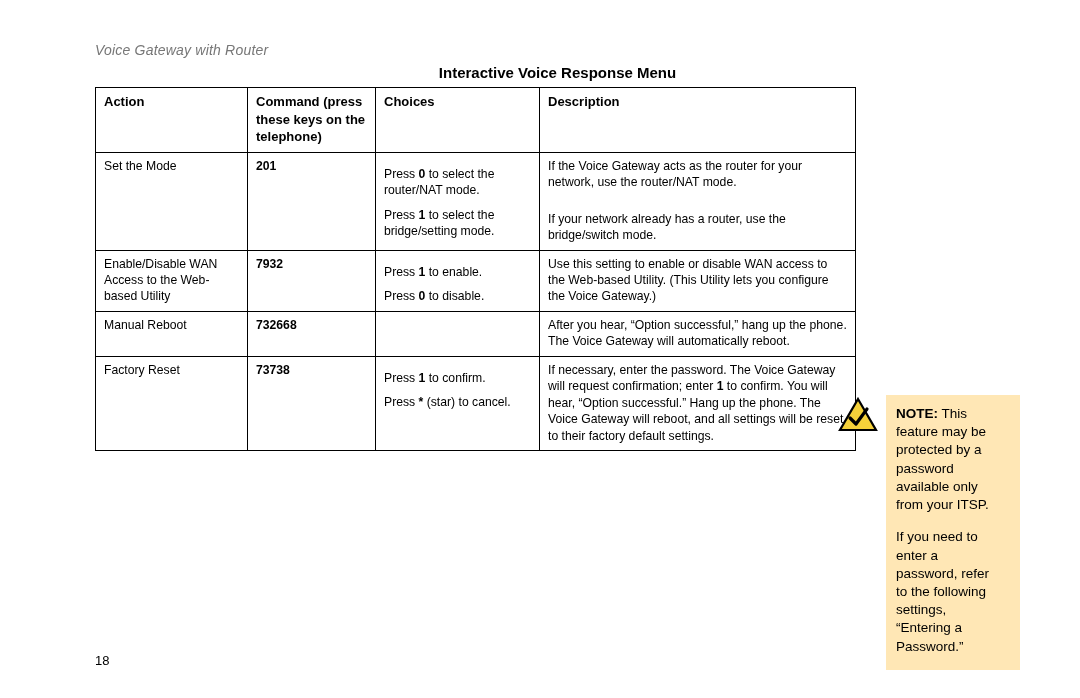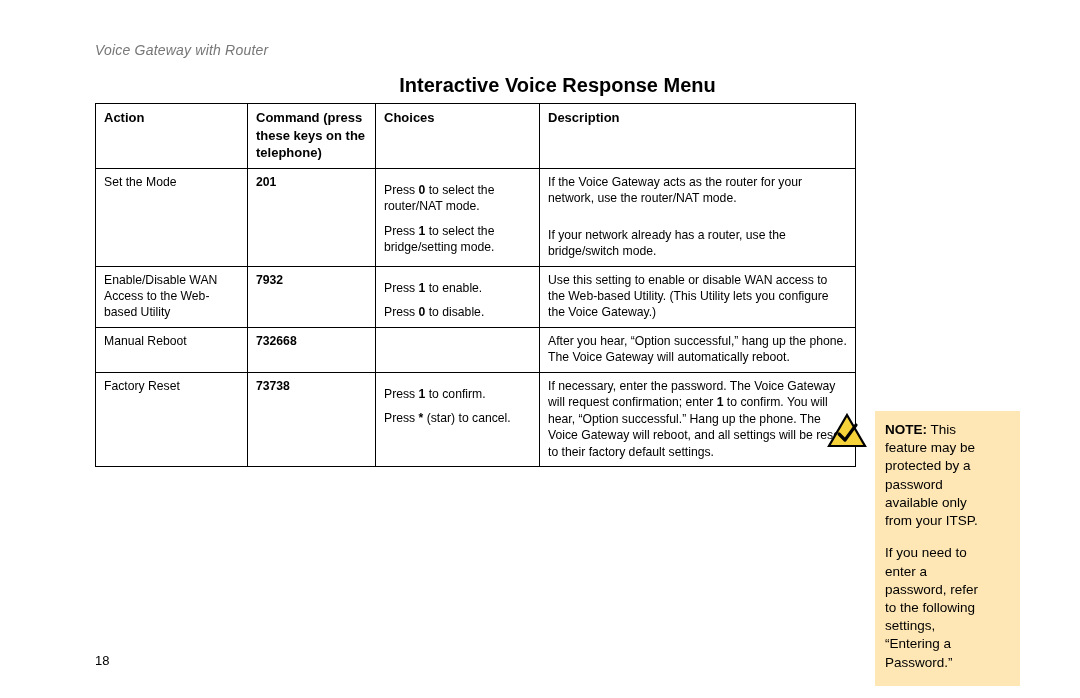--- a/index.html
+++ b/index.html
@@ -13,34 +13,34 @@
   }
   .page {
     padding: 42px 60px 0 95px;
     position: relative;
     height: 100%;
   }
   .header-line {
     font-size: 14px;
     font-style: italic;
     color: #777;
-    margin-bottom: 16px;
+    margin-bottom: 6px;
     letter-spacing: 0.2px;
   }
   .title {
-    font-size: 20px;
+    font-size: 15px;
     font-weight: bold;
     text-align: center;
     margin: 0 auto 6px auto;
     width: 760px;
   }
   .content-row {
     display: flex;
     align-items: flex-start;
-    gap: 19px;
+    gap: 30px;
   }
   table.ivr {
     border-collapse: collapse;
     width: 760px;
     font-size: 12.2px;
     line-height: 1.35;
     table-layout: fixed;
   }
   table.ivr th, table.ivr td {
     border: 1px solid #000;

